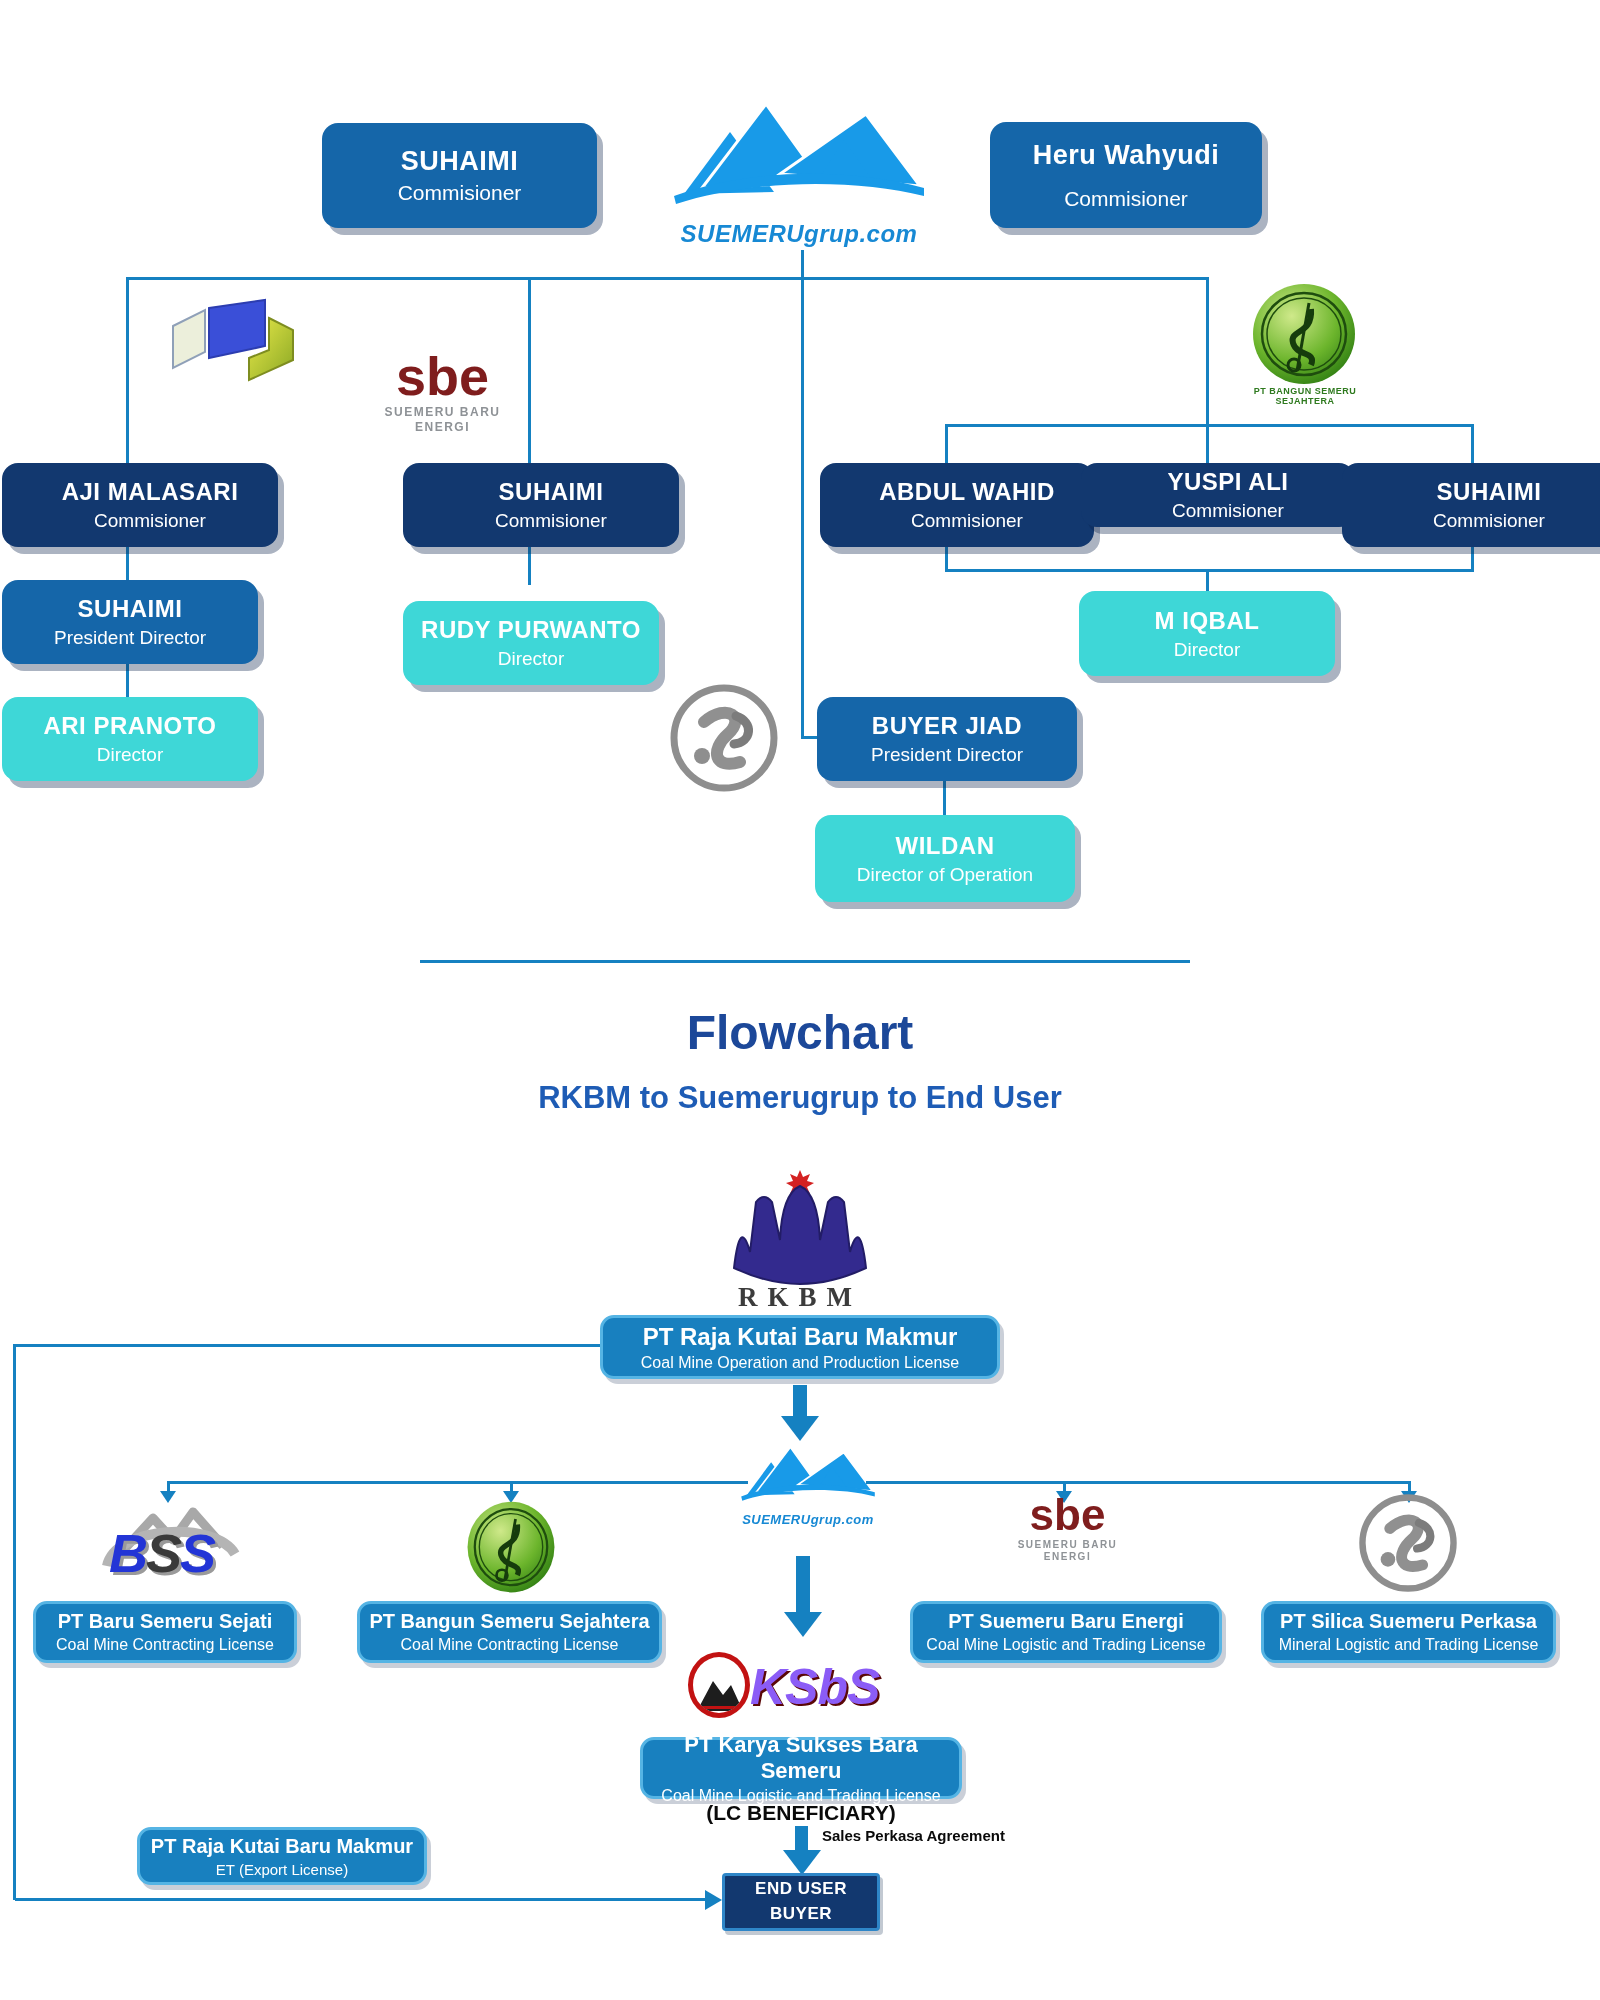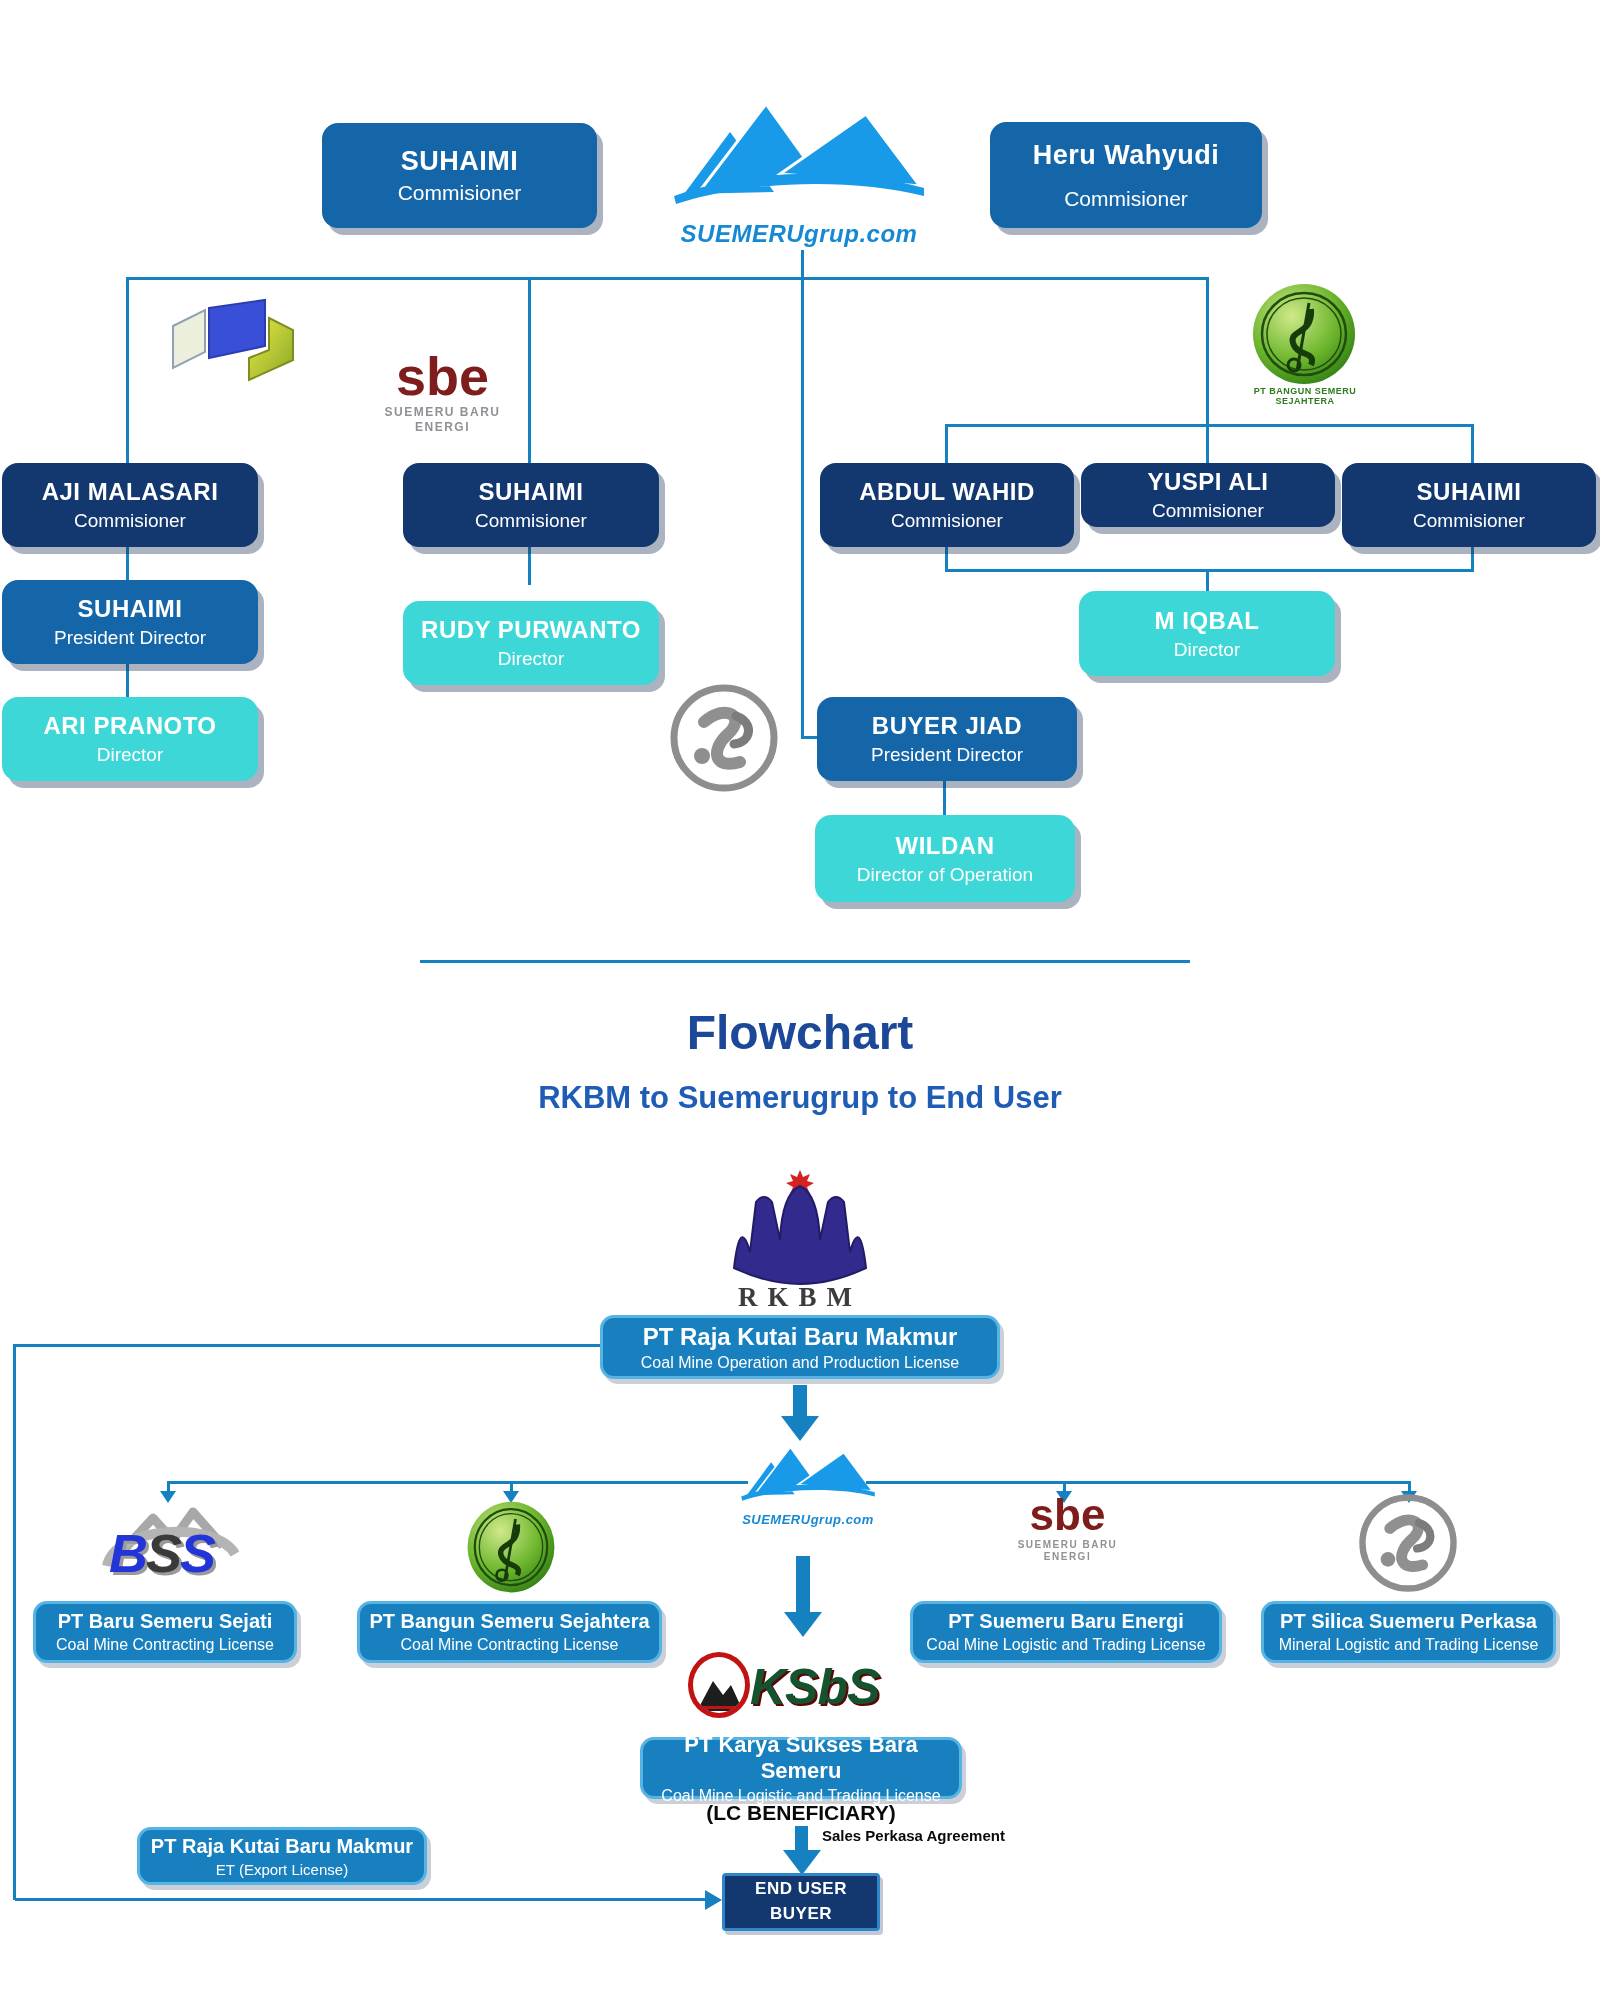--- a/index.html
+++ b/index.html
@@ -11,21 +11,21 @@
           font-family:"Liberation Sans",sans-serif;overflow:hidden;}
 
   
   .obox{position:absolute;border-radius:16px;color:#fff;display:flex;flex-direction:column;
         align-items:center;justify-content:center;text-align:center;
         box-shadow:6px 7px 0 rgba(13,38,76,.35);}
   .obox .nm{font-weight:700;font-size:24px;letter-spacing:.5px;}
   .obox .rl{font-size:19px;margin-top:4px;font-weight:400;}
   .obox.big .nm{font-size:27px;}
   .obox.big .rl{font-size:21px;}
-  .navy{background:var(--navy);}
+  .navy{background:var(--navy);padding-left:20px;}
   .blue{background:var(--blue);}
   .teal{background:var(--teal);}
 
   
   .fbox{position:absolute;background:var(--fbox);border:3px solid var(--fborder);border-radius:14px;
         color:#fff;display:flex;flex-direction:column;align-items:center;justify-content:center;
         text-align:center;box-shadow:4px 5px 0 rgba(13,38,76,.22);box-sizing:border-box;}
   .fbox .nm{font-weight:700;font-size:21px;}
   .fbox .rl{font-size:16px;margin-top:3px;font-weight:400;}
 
@@ -65,21 +65,21 @@
   .spalabel{position:absolute;font-weight:700;font-size:15px;color:#0a0a0a;
            text-shadow:0 0 2px #fff,0 0 2px #fff;white-space:nowrap;}
 
   
   .bsstxt{font-style:italic;font-weight:800;font-size:54px;letter-spacing:-2px;
           text-shadow:3px 3px 0 #9a9a9a;}
   
   .ksbscircle{position:absolute;width:62px;height:66px;border:5px solid #c21212;border-radius:50%;
           display:flex;align-items:flex-end;justify-content:center;box-sizing:border-box;overflow:hidden;}
   .ksbstxt{position:absolute;font-style:italic;font-weight:800;font-size:50px;letter-spacing:-1px;
-          color:#14532d;text-shadow:2px 2px 0 #5a0707;white-space:nowrap;}
+          color:#8b5cf6;text-shadow:2px 2px 0 #5a0707;white-space:nowrap;}
 </style>
 </head>
 <body>
 
 <div id="canvas">
 
   <div class="obox blue big" style="left:322px;top:123px;width:275px;height:105px;">
     <div class="nm">SUHAIMI</div>
     <div class="rl">Commisioner</div>
   </div>

